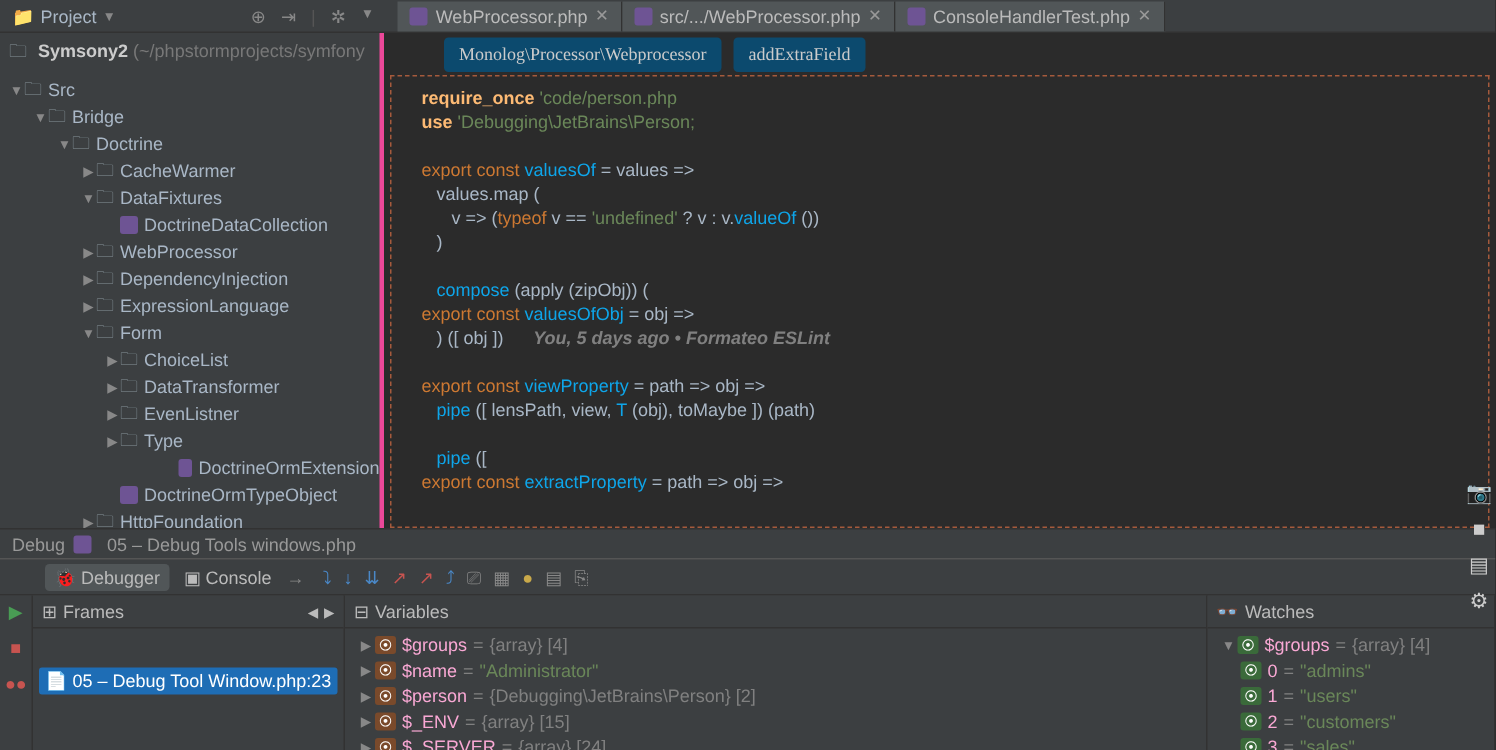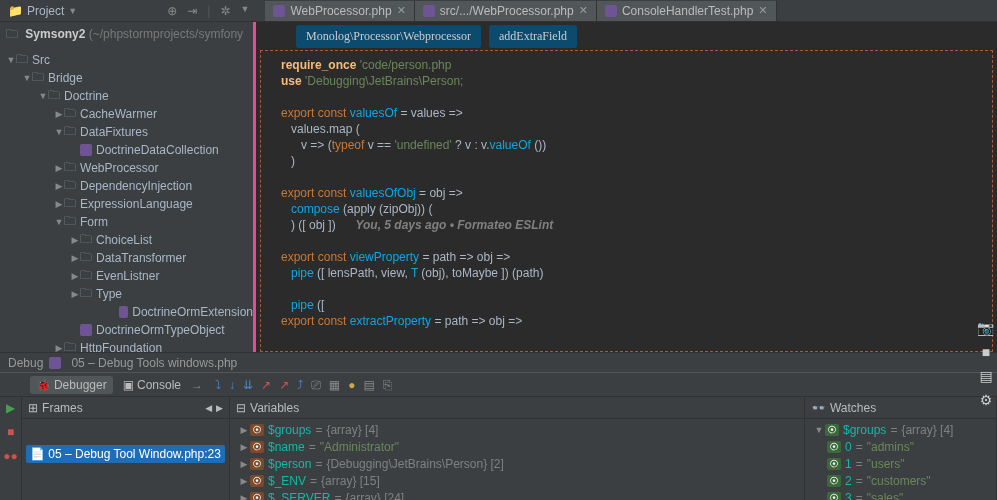--- a/index.html
+++ b/index.html
@@ -42,21 +42,21 @@
 .gutter span { cursor: pointer; color: #888; }
 .pane { border-right: 1px solid #323232; display: flex; flex-direction: column; }
 .pane-header { height: 22px; background: #3c3f41; border-bottom: 1px solid #323232; display: flex; align-items: center; padding: 0 6px; gap: 4px; color: #bbb; }
 .pane-body { flex: 1; overflow: hidden; padding: 2px 4px; }
 .frames { width: 208px; }
 .frame-row { background: #1e6db5; color: #fff; padding: 2px 4px; margin-top: 24px; border-radius: 2px; }
 .vars { flex: 1; }
 .var-row { display: flex; align-items: center; height: 17px; padding-left: 4px; }
 .var-row .arrow { width: 12px; }
 .var-ico { width: 14px; height: 12px; background: #7a4a2b; color: #fff; font-size: 9px; text-align: center; line-height: 12px; border-radius: 2px; margin-right: 4px; }
-.var-name { color: #14b8a6; }
+.var-name { color: #f9a8d4; }
 .var-eq { color: #808080; margin: 0 4px; }
 .var-val { color: #808080; }
 .var-str { color: #6a8759; }
 .watches { width: 192px; }
 .watches .var-ico { background: #3a6a3a; }
 .right-tools { position: absolute; right: 0; top: 320px; width: 22px; display: flex; flex-direction: column; gap: 8px; align-items: center; }
 .right-tools span { color: #ccc; cursor: pointer; font-size: 14px; }
 </style>
 </head>
 <body>
@@ -196,22 +196,22 @@
     </div>
     <div class="code">
 <div class="code-line"><span class="kw">require_once</span> <span class="str">'code/person.php</span></div>
 <div class="code-line"><span class="kw">use</span> <span class="str">'Debugging\JetBrains\Person;</span></div>
 <div class="code-line">&nbsp;</div>
 <div class="code-line"><span class="kw2">export</span> <span class="kw2">const</span> <span class="fn">valuesOf</span><span> = values =&gt;</span></div>
 <div class="code-line"><span>   values.map (</span></div>
 <div class="code-line"><span>      v =&gt; (</span><span class="kw2">typeof</span><span> v == </span><span class="str">'undefined'</span><span> ? v : v.</span><span class="fn">valueOf</span><span> ())</span></div>
 <div class="code-line"><span>   )</span></div>
 <div class="code-line">&nbsp;</div>
+<div class="code-line"><span class="fn">   compose</span><span> (apply (zipObj)) (</span></div>
 <div class="code-line"><span class="kw2">export</span> <span class="kw2">const</span> <span class="fn">valuesOfObj</span><span> = obj =&gt;</span></div>
-<div class="code-line"><span class="fn">   compose</span><span> (apply (zipObj)) (</span></div>
 <div class="code-line"><span>   ) ([ obj ])</span><span class="cmt">      You, 5 days ago • Formateo ESLint</span></div>
 <div class="code-line">&nbsp;</div>
 <div class="code-line"><span class="kw2">export</span> <span class="kw2">const</span> <span class="fn">viewProperty</span><span> = path =&gt; obj =&gt;</span></div>
 <div class="code-line"><span class="fn">   pipe</span><span> ([ lensPath, view, </span><span class="fn">T</span><span> (obj), toMaybe ]) (path)</span></div>
 <div class="code-line">&nbsp;</div>
 <div class="code-line"><span class="fn">   pipe</span><span> ([</span></div>
 <div class="code-line"><span class="kw2">export</span> <span class="kw2">const</span> <span class="fn">extractProperty</span><span> = path =&gt; obj =&gt;</span></div>
     </div>
   </div>
 </div>

